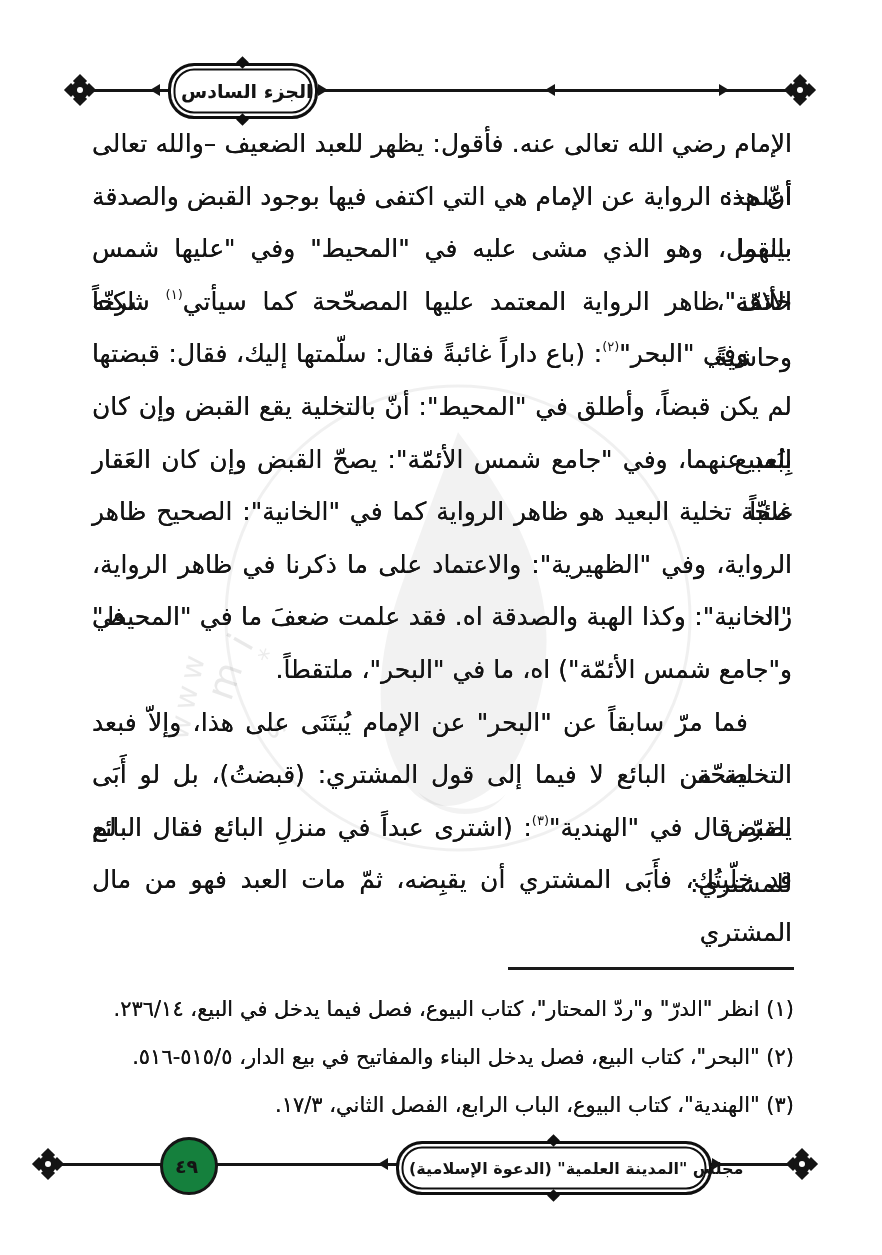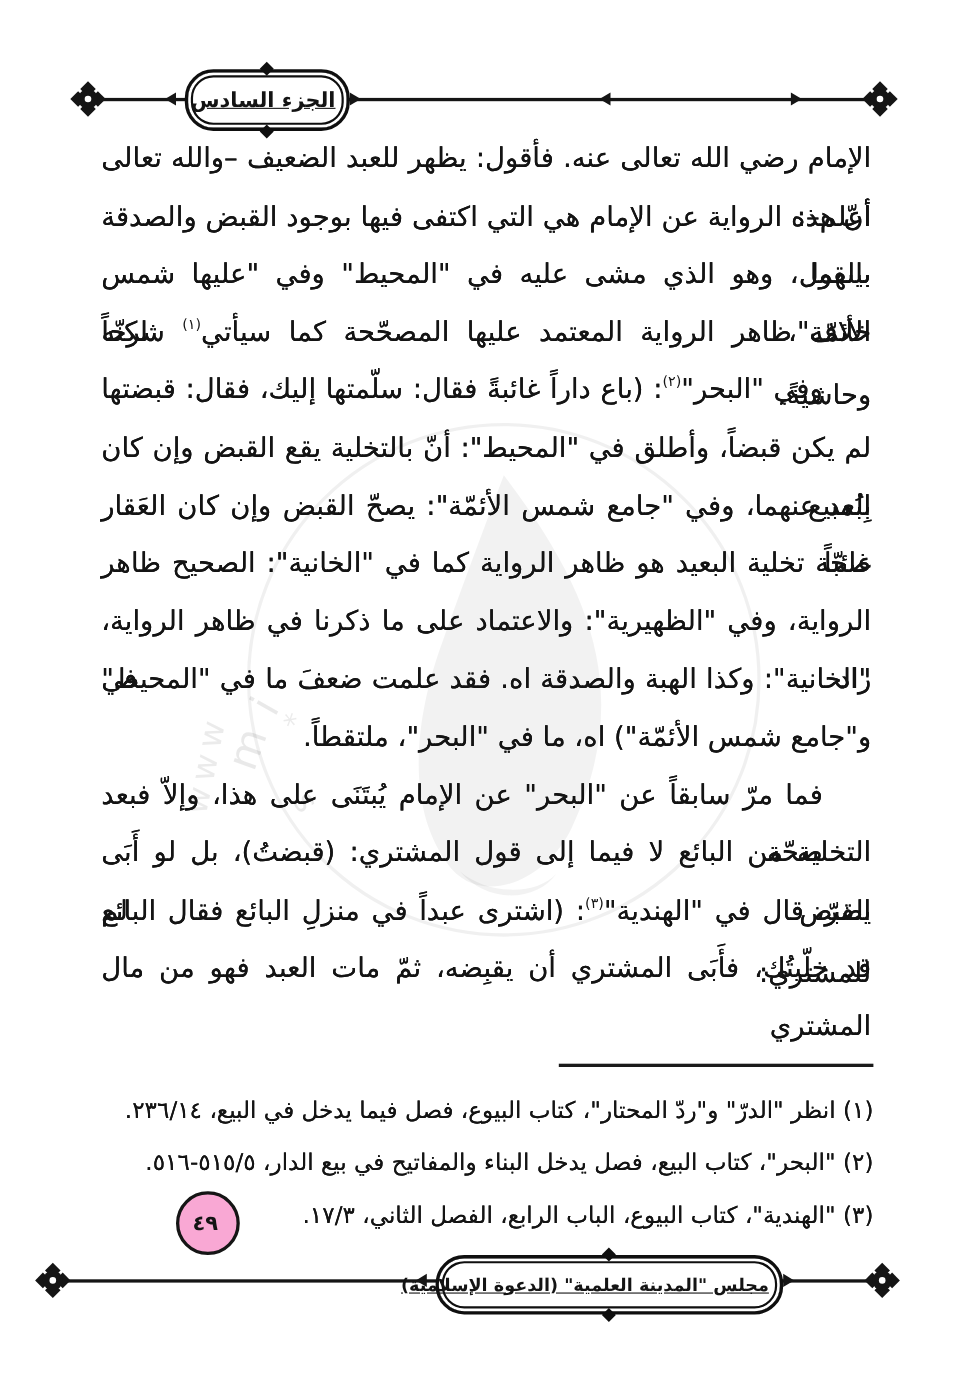--- a/index.html
+++ b/index.html
@@ -15,32 +15,32 @@
   .flower .pn{left:7px;top:-2px}.flower .ps{left:7px;bottom:-2px}
   .flower .pe{right:-2px;top:7px}.flower .pw{left:-2px;top:7px}
   .flower .c{position:absolute;left:3px;top:3px;width:18px;height:18px;background:#151515;border-radius:50%;}
   .flower .h{position:absolute;left:9px;top:9px;width:6px;height:6px;background:#fff;border-radius:50%;z-index:2;}
   .arrow{position:absolute;width:0;height:0;border-top:6px solid transparent;border-bottom:6px solid transparent;}
   .arrow.toleft{border-right:10px solid #151515;}
   .arrow.toright{border-left:10px solid #151515;}
   .cartouche{
     position:absolute;background:#fff;border:3px solid #0f0f0f;border-radius:26px;
     box-shadow:inset 0 0 0 2.5px #ffffff, inset 0 0 0 4.5px #0f0f0f;
-    display:flex;align-items:center;justify-content:flex-start;z-index:3;text-decoration:underline;
+    display:flex;align-items:center;justify-content:flex-end;z-index:3;
   }
   .cartouche::before,.cartouche::after{
     content:"";position:absolute;width:9px;height:9px;background:#0f0f0f;transform:rotate(45deg);left:calc(50% - 5px);
   }
   .cartouche::before{top:-8px;} .cartouche::after{bottom:-8px;}
   .cartouche .ctext{font-weight:bold;white-space:nowrap;padding:0 10px;}
   #hdr-right .ctext{font-size:15.5px;}
   #hdr-left  .ctext{font-size:19px;}
   #ftr-cart  .ctext{font-size:16px;}
   .pagenum-circle{
-    position:absolute;left:160px;top:1083px;width:52px;height:52px;background:#f9a8d4;
+    position:absolute;left:160px;top:1137px;width:52px;height:52px;background:#15803d;
     border:3px solid #151515;border-radius:50%;display:flex;align-items:center;justify-content:center;z-index:3;
   }
   .pagenum-circle span{font-size:19px;font-weight:bold;letter-spacing:5px;padding-right:5px;}
   
   .body-text{position:absolute;top:118px;right:90px;left:92px;z-index:2;}
   .bline{
     height:52.6px;line-height:52.6px;font-size:25px;
     text-align:justify;text-align-last:justify;white-space:normal;
     text-shadow:0 0 0.4px #141414;
   }

